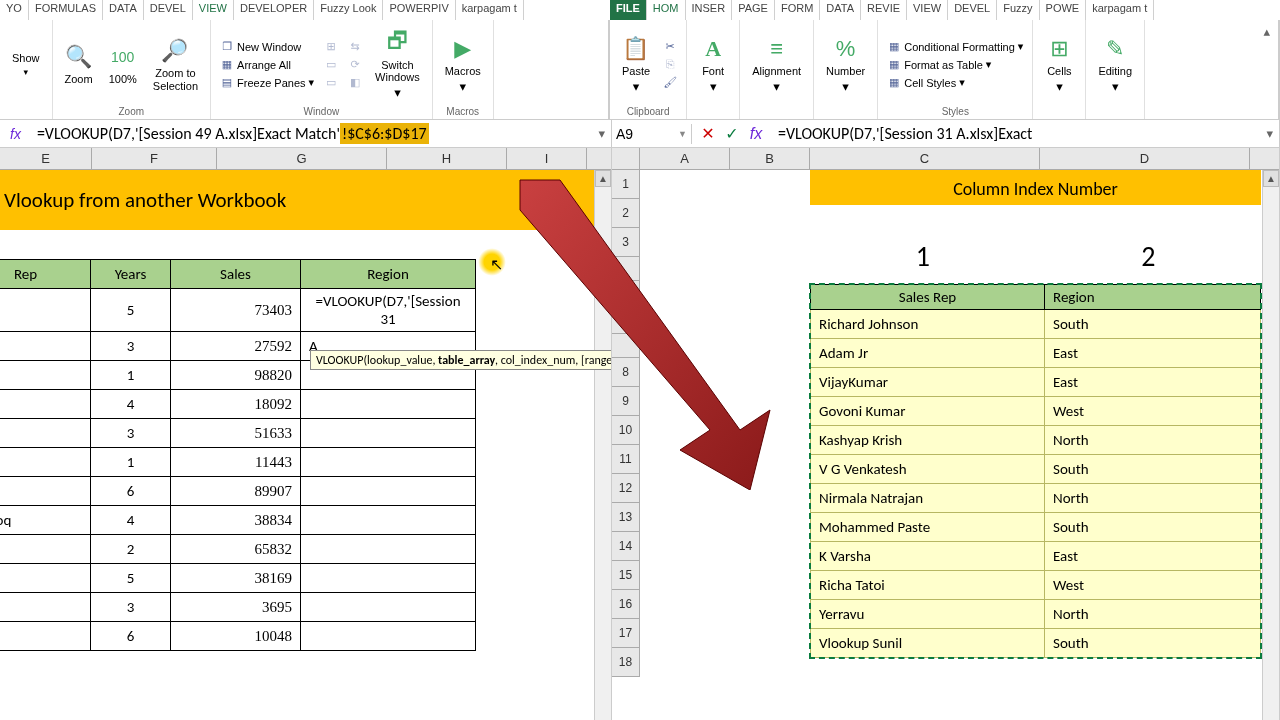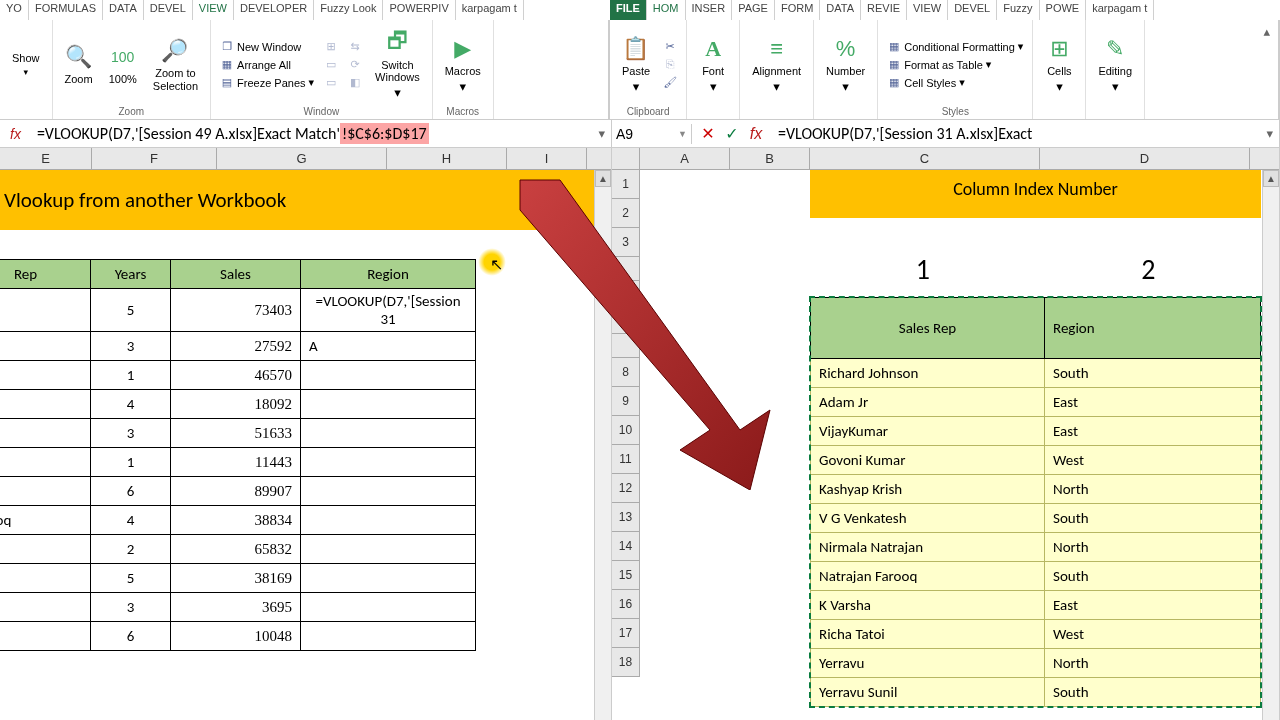--- a/index.html
+++ b/index.html
@@ -28,23 +28,23 @@
   .small-btn .mini-icon { width: 14px; height: 14px; display: inline-flex; align-items: center; justify-content: center; color: #569; }
   
   .disabled { opacity: 0.45; }
   
   .split-container { display: flex; height: 600px; }
   .pane { position: relative; overflow: hidden; border-right: 1px solid #ccc; }
   .pane-left { width: 612px; }
   .pane-right { flex: 1; }
   
   .formula-bar { display: flex; align-items: center; height: 28px; border-bottom: 1px solid #ccc; }
-  .fx-icon { padding: 0 10px; font-style: italic; color: #b91c1c; font-size: 14px; }
+  .fx-icon { padding: 0 10px; font-style: italic; color: #6d28d9; font-size: 14px; }
   .formula-input { flex: 1; padding: 4px 6px; font-size: 16px; font-family: Calibri, sans-serif; }
-  .formula-input .highlight { background: #fca5a5; padding: 1px 2px; }
+  .formula-input .highlight { background: #eab308; padding: 1px 2px; }
   .namebox { width: 80px; padding: 2px 4px; border-right: 1px solid #ccc; font-size: 14px; display:flex; justify-content:space-between; align-items:center;}
   .fb-btns { display: flex; gap: 4px; padding: 0 6px; }
   .fb-btn { width: 20px; height: 20px; display: flex; align-items: center; justify-content: center; cursor: pointer; font-size: 16px; }
   
   .col-headers { display: flex; height: 22px; background: #e8e8e8; border-bottom: 1px solid #aaa; }
   .col-header { border-right: 1px solid #aaa; text-align: center; font-size: 13px; color: #333; line-height: 22px; }
   .row-header { height: 29px; border-bottom: 1px solid #aaa; border-right: 1px solid #aaa; background: #e8e8e8; text-align: center; font-size: 12px; color: #333; line-height: 29px; }
   
   .sheet-body { position: relative; font-family: Calibri, sans-serif; }
   
@@ -57,21 +57,21 @@
   .data-table td.ctr { text-align: center; }
   
   .formula-cell { background: #fff; font-size: 14px; text-align: center; padding-left: 4px; }
   .tooltip-hint { position: absolute; background: #ffffe1; border: 1px solid #888; font-size: 12px; padding: 2px 5px; white-space: nowrap; z-index: 100; }
   
   .right-title { background: #ffc000; text-align: center; font-size: 18px; padding: 8px; }
   .col-nums { display: flex; }
   .col-num { font-size: 28px; text-align: center; flex: 1; padding: 10px 0; }
   
   .right-table { border-collapse: collapse; width: 100%; }
-  .right-table th { background: #a9d18e; border: 1px solid #000; font-weight: normal; padding: 21px 8px; font-size: 15px; }
+  .right-table th { background: #a9d18e; border: 1px solid #000; font-weight: normal; padding: 3px 8px; font-size: 15px; }
   .right-table td { border: 1px solid #b7b762; background: #ffffcc; padding: 3px 8px; font-size: 15px; height: 29px; }
   .selection-dash { outline: 2px dashed #0a7c3f; outline-offset: -1px; }
   
   .scrollbar-v { position: absolute; right: 0; top: 50px; bottom: 0; width: 17px; background: #f0f0f0; border-left: 1px solid #ccc; }
   .scroll-arrow { height: 17px; background: #e0e0e0; border: 1px solid #bbb; display:flex; align-items:center; justify-content:center; font-size:10px; color:#555;}
   
   .cursor-highlight { position: absolute; width: 28px; height: 28px; background: radial-gradient(circle, #ffd400 40%, transparent 70%); border-radius: 50%; pointer-events: none; z-index: 50; }
   .cursor-arrow { position: absolute; font-size: 16px; color: #000; z-index: 51; pointer-events: none; }
   
   .big-arrow { position: absolute; z-index: 40; pointer-events: none; }
@@ -286,21 +286,21 @@
             </tr>
             <tr>
               <td style="text-align:left"></td>
               <td class="ctr">3</td>
               <td class="num">27592</td>
               <td style="text-align:left">A</td>
             </tr>
             <tr>
               <td style="text-align:left"></td>
               <td class="ctr">1</td>
-              <td class="num">46570</td>
+              <td class="num">98820</td>
               <td></td>
             </tr>
             <tr>
               <td style="text-align:left">sh</td>
               <td class="ctr">4</td>
               <td class="num">18092</td>
               <td></td>
             </tr>
             <tr>
               <td style="text-align:left">ar</td>
@@ -345,20 +345,23 @@
               <td></td>
             </tr>
             <tr>
               <td style="text-align:left">il</td>
               <td class="ctr">6</td>
               <td class="num">10048</td>
               <td></td>
             </tr>
           </tbody>
       </table>
+      <div class="tooltip-hint" style="left:310px;top:180px">
+        <span>VLOOKUP(lookup_value, </span><b>table_array</b><span>, col_index_num, [range</span>
+      </div>
     </div>
     <div class="scrollbar-v">
       <div class="scroll-arrow">▲</div>
     </div>
     <div class="cursor-highlight" style="left:478px;top:128px"></div>
     <div class="cursor-arrow" style="left:490px;top:135px">↖</div>
   </div>
 
   <div class="pane pane-right">
     <div class="formula-bar">
@@ -399,21 +402,21 @@
           <div class="row-header">12</div>
           <div class="row-header">13</div>
           <div class="row-header">14</div>
           <div class="row-header">15</div>
           <div class="row-header">16</div>
           <div class="row-header">17</div>
           <div class="row-header">18</div>
         </div>
       <div class="sheet-body" style="flex:1;position:relative">
         <div style="position:absolute;left:170px;top:0;right:18px">
-          <div class="right-title" style="height:48px">Column Index Number</div>
+          <div class="right-title" style="height:35px">Column Index Number</div>
           <div style="height:24px"></div>
           <div class="col-nums">
             <div class="col-num">1</div>
             <div class="col-num">2</div>
           </div>
           <table class="right-table selection-dash">
             <tbody>
                 <tr>
               <th style="width:52%;text-align:center">Sales Rep</th>
               <th style="text-align:left">Region</th>
@@ -442,37 +445,37 @@
                 </tr>
                 <tr>
                   <td>V G Venkatesh</td>
                   <td>South</td>
                 </tr>
                 <tr>
                   <td>Nirmala Natrajan</td>
                   <td>North</td>
                 </tr>
                 <tr>
-                  <td>Natrajan Farooq</td>
+                  <td>Mohammed Paste</td>
                   <td>South</td>
                 </tr>
                 <tr>
                   <td>K Varsha</td>
                   <td>East</td>
                 </tr>
                 <tr>
                   <td>Richa Tatoi</td>
                   <td>West</td>
                 </tr>
                 <tr>
                   <td>Yerravu</td>
                   <td>North</td>
                 </tr>
                 <tr>
-                  <td>Yerravu Sunil</td>
+                  <td>Vlookup Sunil</td>
                   <td>South</td>
                 </tr>
               </tbody>
           </table>
         </div>
       </div>
     </div>
     <div class="scrollbar-v">
       <div class="scroll-arrow">▲</div>
     </div>

